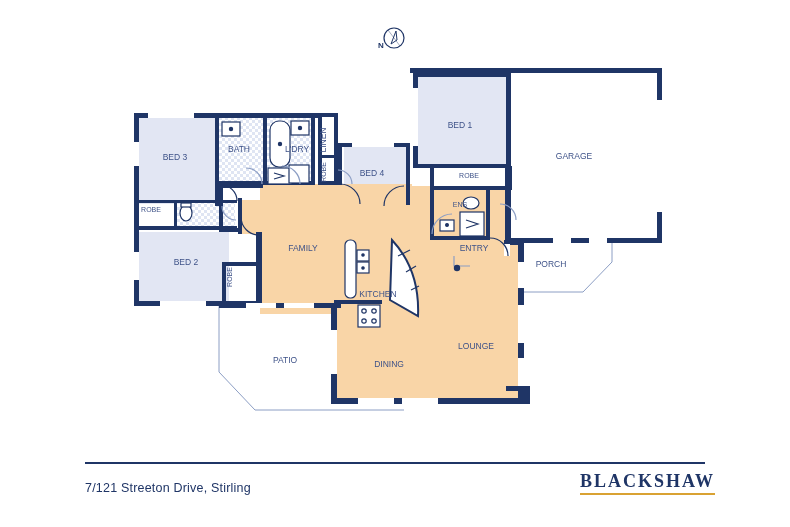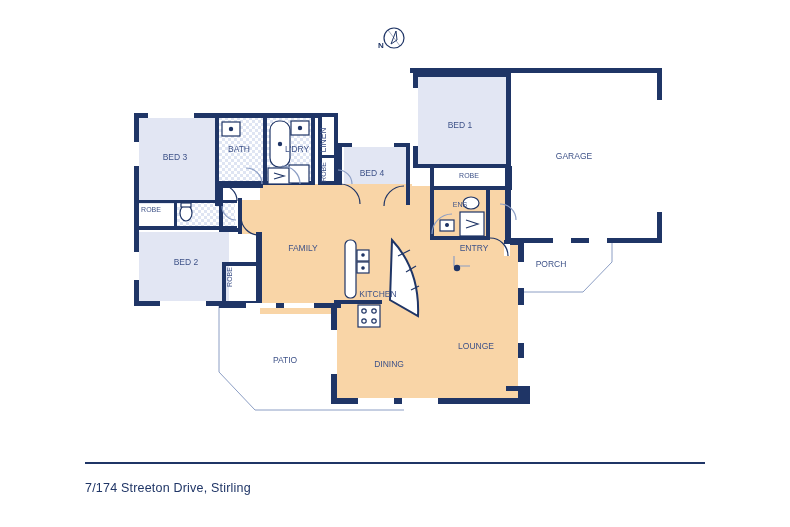--- a/index.html
+++ b/index.html
@@ -269,18 +269,19 @@
   <g>
     <circle cx="394" cy="38" r="10" fill="#ffffff" stroke="#1f3566" stroke-width="1.2"></circle>
     <path d="M391 44 L396 31 L397 40 L391 44 Z" fill="#ffffff" stroke="#1f3566" stroke-width="1"></path>
     <path d="M388 30 L400 46" stroke="#1f3566" stroke-width="0.8" opacity="0.5"></path>
   </g>
 </svg>
 
 <span class="compass-label">N</span>
 
 <div class="footer-rule"></div>
-<div class="address">7/174 Streeton Drive, Stirling</div>
+<div class="address">7/121 Streeton Drive, Stirling</div>
 <div class="brand-wrap">
+  <div class="brand-name">BLACKSHAW</div>
   <div class="brand-underline"></div>
 </div>
 
 </div>
 
 </body></html>

